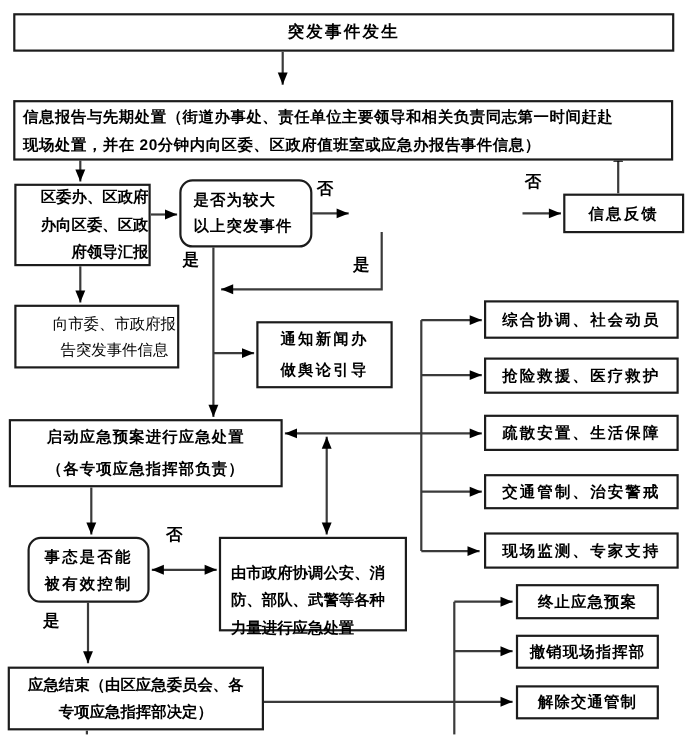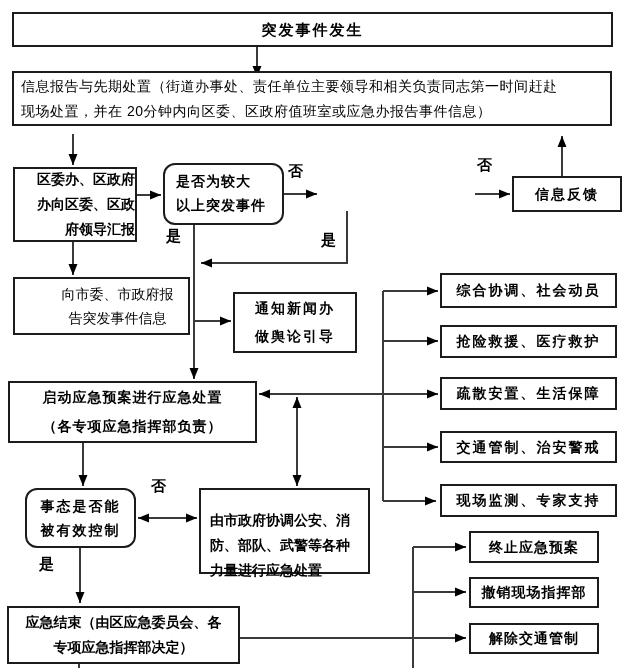--- a/index.html
+++ b/index.html
@@ -13,29 +13,29 @@
     position:absolute;box-sizing:border-box;background:#fff;
     border:2px solid #1c1c1c;
     display:flex;align-items:center;justify-content:center;
     text-align:center;font-weight:bold;font-size:14px;line-height:1.6;
     letter-spacing:1px;white-space:pre-line;
   }
   .rounded{border-radius:12px;}
   .elabel{position:absolute;font-weight:bold;font-size:15px;white-space:pre-line;}
 
   #n-start{left:12px;top:12px;width:601px;height:35px;font-size:15px;letter-spacing:2px;}
-  #n-report{left:12px;top:71px;width:600px;height:55px;font-weight:normal;
+  #n-report{left:12px;top:91px;width:600px;height:55px;font-weight:bold;
             justify-content:flex-start;text-align:left;padding:3px 7px;line-height:1.75;letter-spacing:0.5px;}
   #n-committee{left:13px;top:167px;width:124px;height:75px;justify-content:flex-start;
                text-align:right;padding-left:22px;line-height:1.8;letter-spacing:0;}
   #n-d1{left:163px;top:163px;width:121px;height:62px;justify-content:flex-start;
         text-align:left;padding-left:11px;line-height:1.7;letter-spacing:1px;}
   #n-d2{left:319px;top:178px;width:156px;height:33px;border-radius:10px;}
   #n-feedback{left:512px;top:176px;width:110px;height:36px;letter-spacing:2px;}
-  #n-cityreport{left:13px;top:277px;width:177px;height:58px;font-weight:normal;line-height:1.75;letter-spacing:0;padding-left:32px;}
+  #n-cityreport{left:13px;top:277px;width:150px;height:58px;font-weight:normal;line-height:1.75;letter-spacing:0;padding-left:32px;}
   #n-news{left:233px;top:292px;width:124px;height:61px;line-height:1.95;letter-spacing:2px;}
   #n-launch{left:8px;top:381px;width:249px;height:62px;line-height:2.1;}
   #n-d3{left:25px;top:488px;width:111px;height:60px;line-height:1.75;letter-spacing:2px;}
   #n-citycoord{left:199px;top:488px;width:171px;height:86px;justify-content:flex-start;
                align-items:flex-start;text-align:left;padding:18px 0 0 9px;line-height:1.8;letter-spacing:0;}
   #n-end{left:7px;top:606px;width:233px;height:58px;line-height:1.8;letter-spacing:0;}
   #n-task1{left:440px;top:273px;width:177px;height:35px;letter-spacing:2px;}
   #n-task2{left:440px;top:325px;width:177px;height:33px;letter-spacing:2px;}
   #n-task3{left:440px;top:377px;width:177px;height:33px;letter-spacing:2px;text-align:right;}
   #n-task4{left:440px;top:431px;width:177px;height:32px;letter-spacing:2px;}

